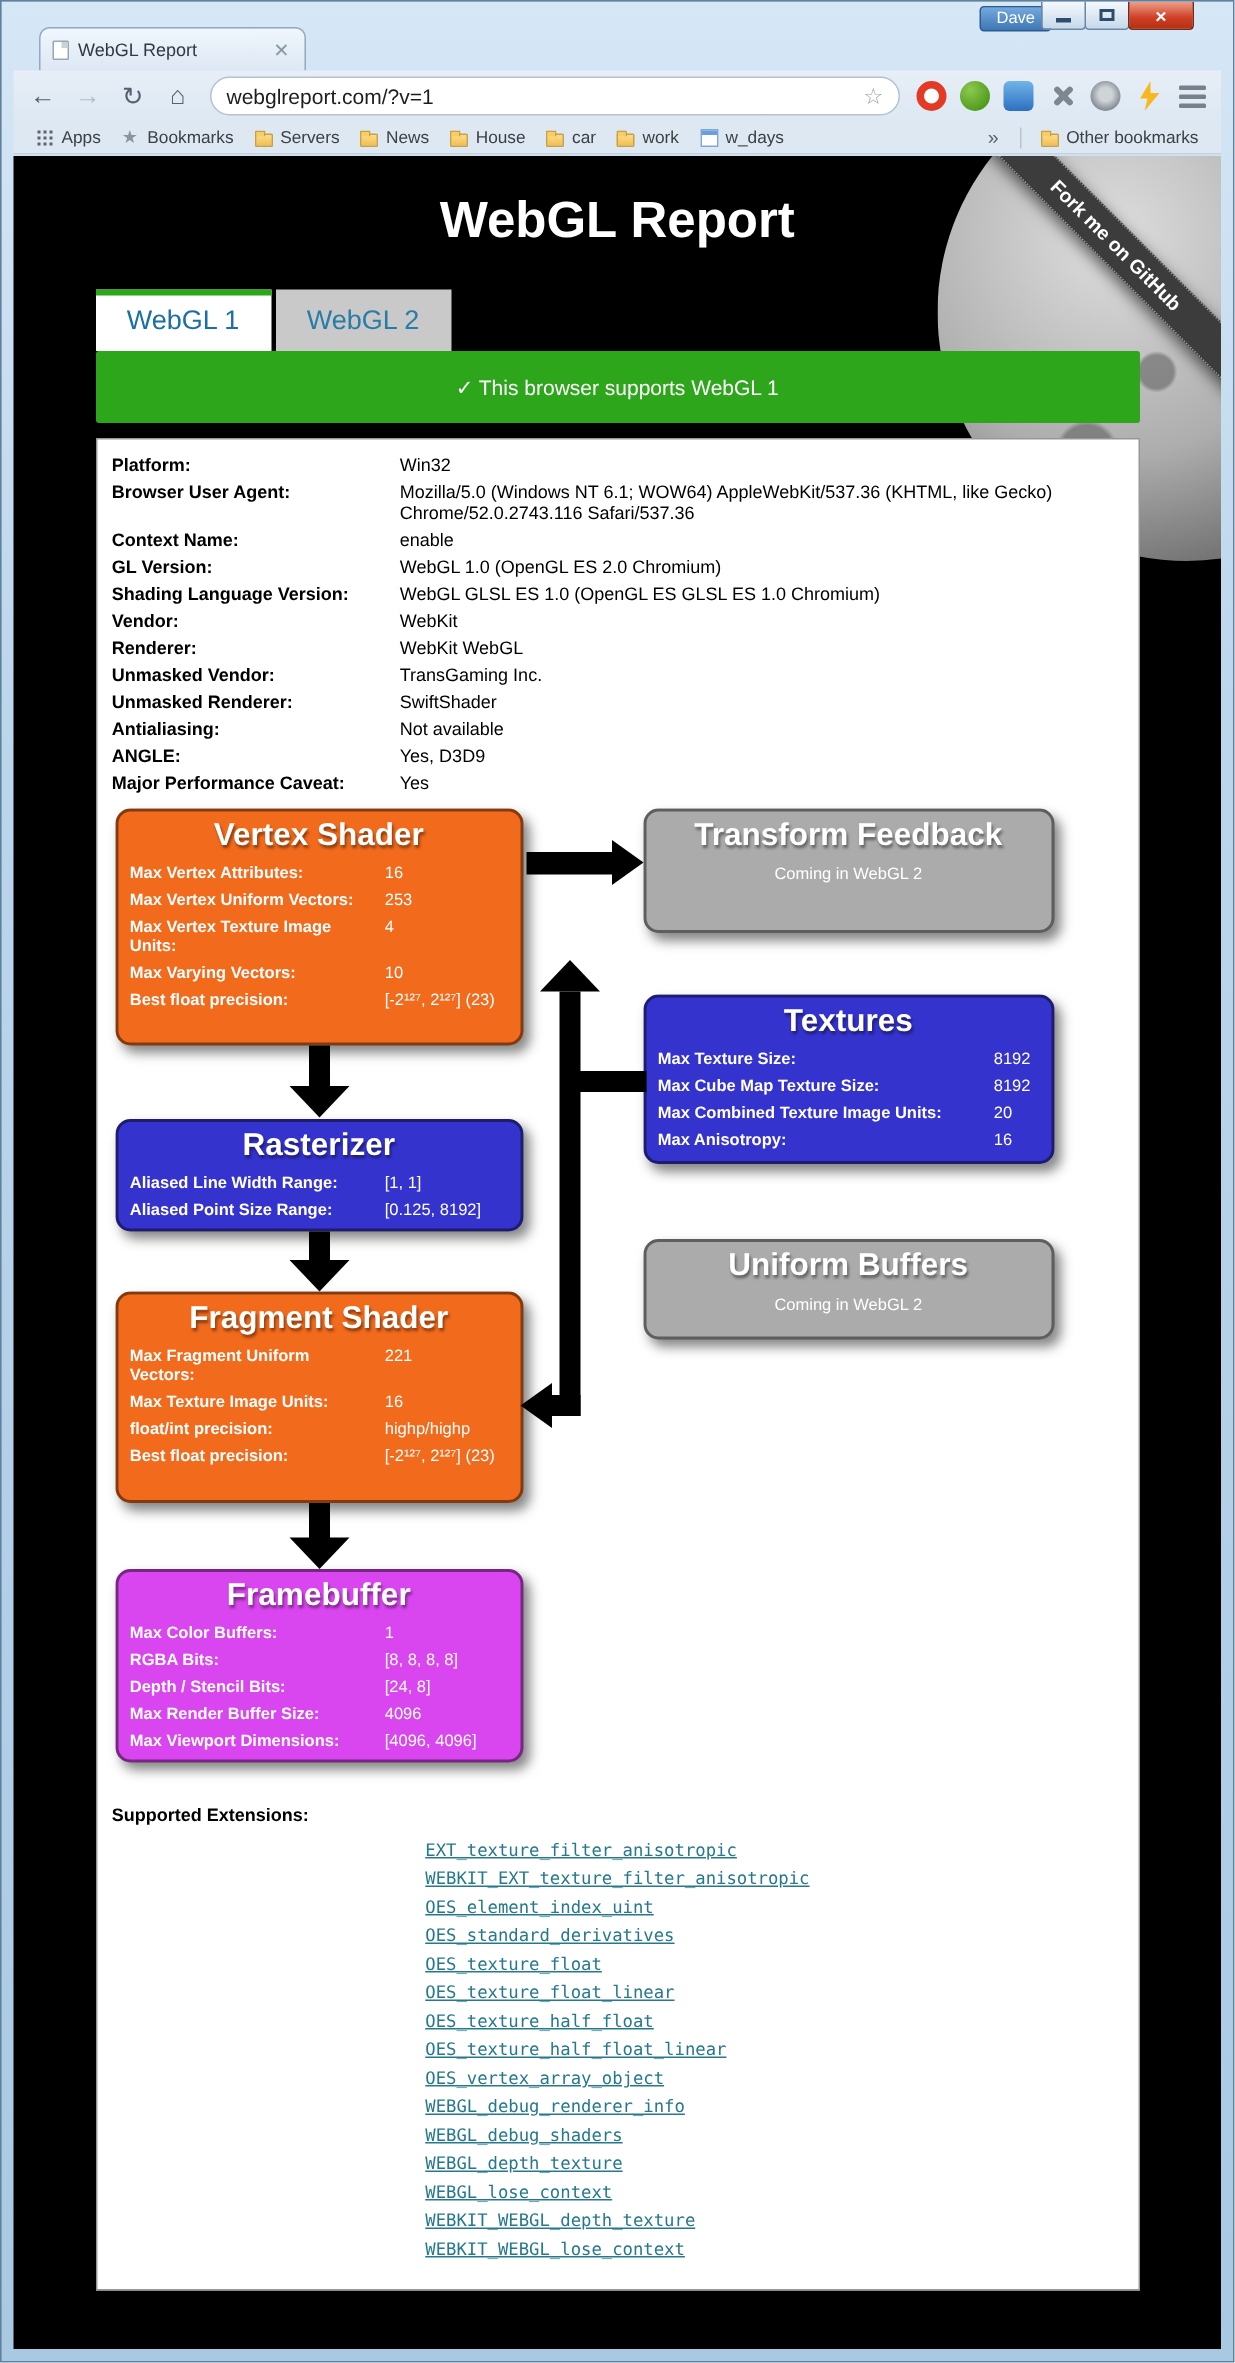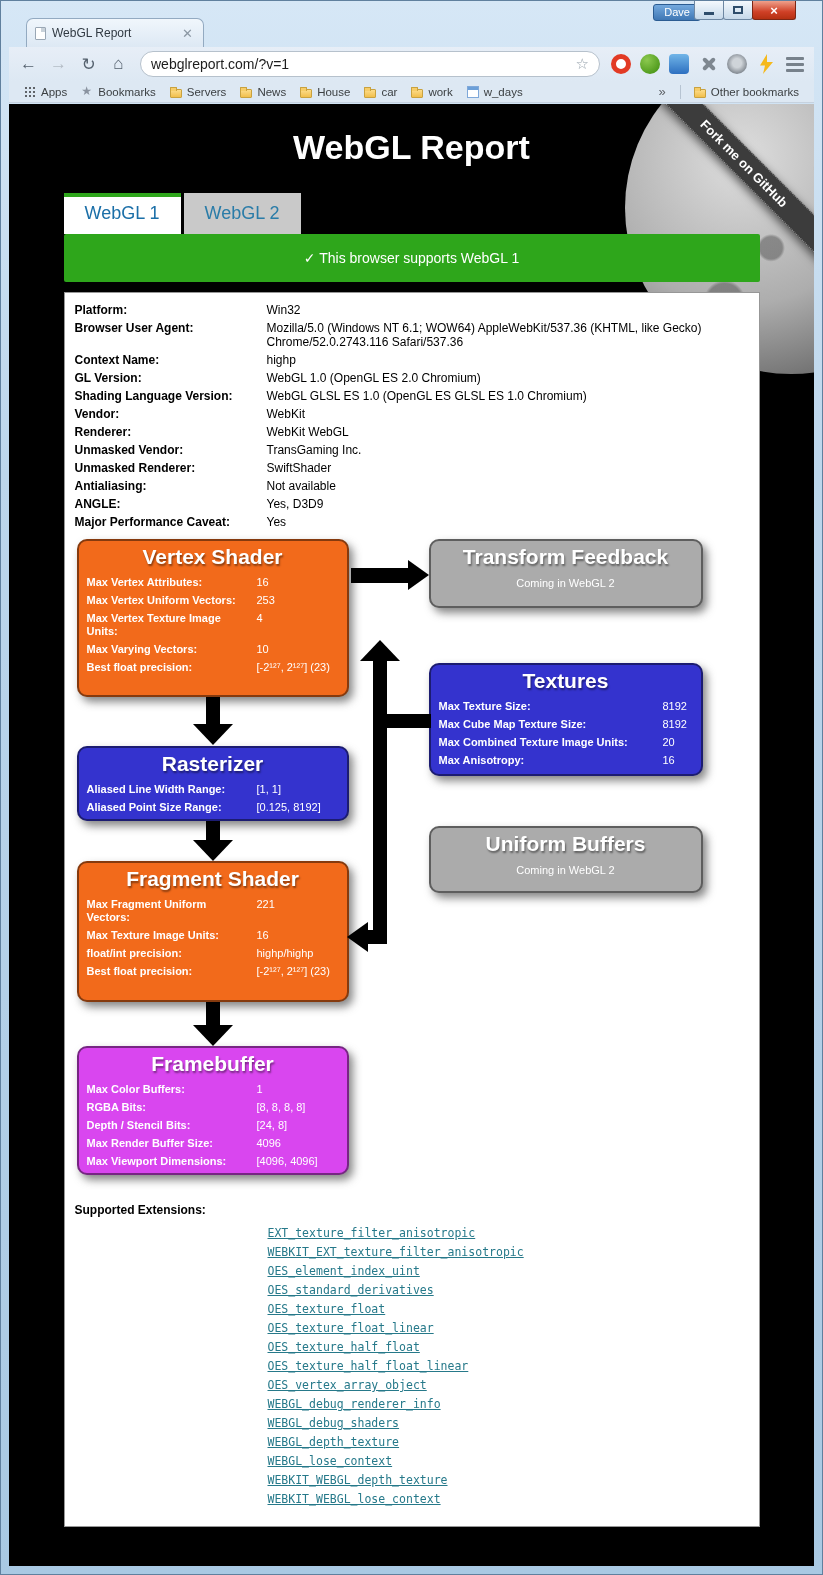--- a/index.html
+++ b/index.html
@@ -129,21 +129,21 @@
   .pbox-row { display:grid; grid-template-columns:170px 1fr; font-size:11px; line-height:13px;
     margin-bottom:5px; }
   .pbox-row .pl { font-weight:bold; padding-right:4px; }
   .orange { background:#F26A1B; }
   .blue { background:#3433CE; }
   .gray { background:#ABABAB; }
   .purple { background:#d946ef; }
   #textures .pbox-row { grid-template-columns:224px 1fr; }
 
   #vertex-shader      { left:2px;   top:0;     width:272px; height:158px; }
-  #transform-feedback { left:354px; top:0;     width:274px; height:69px; }
+  #transform-feedback { left:354px; top:0;     width:274px; height:83px; }
   #textures           { left:354px; top:124px; width:274px; height:113px; }
   #rasterizer         { left:2px;   top:207px; width:272px; height:75px; }
   #uniform-buffers    { left:354px; top:287px; width:274px; height:67px; }
   #fragment-shader    { left:2px;   top:322px; width:272px; height:141px; }
   #framebuffer        { left:2px;   top:507px; width:272px; height:129px; }
 
   .abar { position:absolute; background:#000; }
   .ahead { position:absolute; width:0; height:0; }
   .a-vs-tf-bar   { left:276px; top:29px;  width:58px;  height:15px; }
   .a-vs-tf-head  { left:333px; top:21px;  border-left:21px solid #000; border-top:15px solid transparent; border-bottom:15px solid transparent; }
@@ -155,21 +155,21 @@
   .a-fs-fb-head  { left:118px; top:486px; border-top:21px solid #000; border-left:20px solid transparent; border-right:20px solid transparent; }
   .a-tex-vline   { left:298px; top:122px; width:14px; height:283px; }
   .a-tex-uphead  { left:285px; top:101px; border-bottom:21px solid #000; border-left:20px solid transparent; border-right:20px solid transparent; }
   .a-tex-hbar    { left:310px; top:175px; width:46px; height:14px; }
   .a-tex-fs-bar  { left:292px; top:391px; width:20px; height:14px; }
   .a-tex-fs-head { left:272px; top:383px; border-right:21px solid #000; border-top:15px solid transparent; border-bottom:15px solid transparent; }
 
   
   .ext-heading { font-weight:bold; margin:16px 0 10px; }
   .ext-list { margin-left:193px; }
-  .ext-item { margin-bottom:6px; line-height:13px; }
+  .ext-item { margin-bottom:6px; line-height:13px;margin-left:16px; }
   .ext-link { font-family:"DejaVu Sans Mono", monospace; font-size:11.5px; color:#26798A;
     text-decoration:underline; cursor:pointer; }
   .panel-footer { margin-top:16px; }
 </style>
 </head>
 <body>
 
 <div class="window">
 
   <div class="titlebar">
@@ -287,21 +287,21 @@
         <div class="info-row">
             <div class="info-label">Platform:</div>
             <div class="info-value">Win32</div>
           </div>
             <div class="info-row">
             <div class="info-label">Browser User Agent:</div>
             <div class="info-value">Mozilla/5.0 (Windows NT 6.1; WOW64) AppleWebKit/537.36 (KHTML, like Gecko) Chrome/52.0.2743.116 Safari/537.36</div>
           </div>
             <div class="info-row">
             <div class="info-label">Context Name:</div>
-            <div class="info-value">highp</div>
+            <div class="info-value">enable</div>
           </div>
             <div class="info-row">
             <div class="info-label">GL Version:</div>
             <div class="info-value">WebGL 1.0 (OpenGL ES 2.0 Chromium)</div>
           </div>
             <div class="info-row">
             <div class="info-label">Shading Language Version:</div>
             <div class="info-value">WebGL GLSL ES 1.0 (OpenGL ES GLSL ES 1.0 Chromium)</div>
           </div>
             <div class="info-row">

